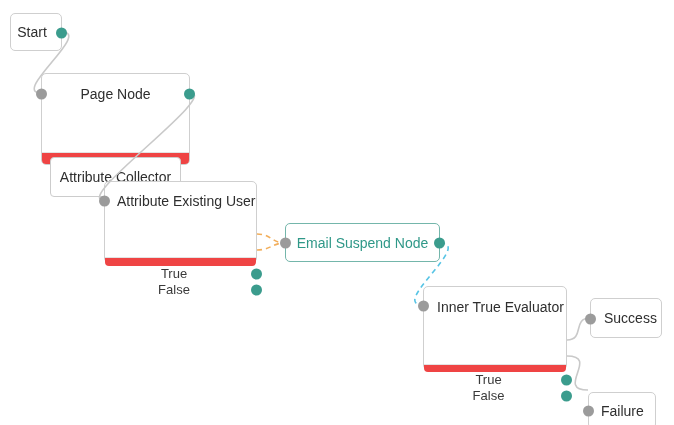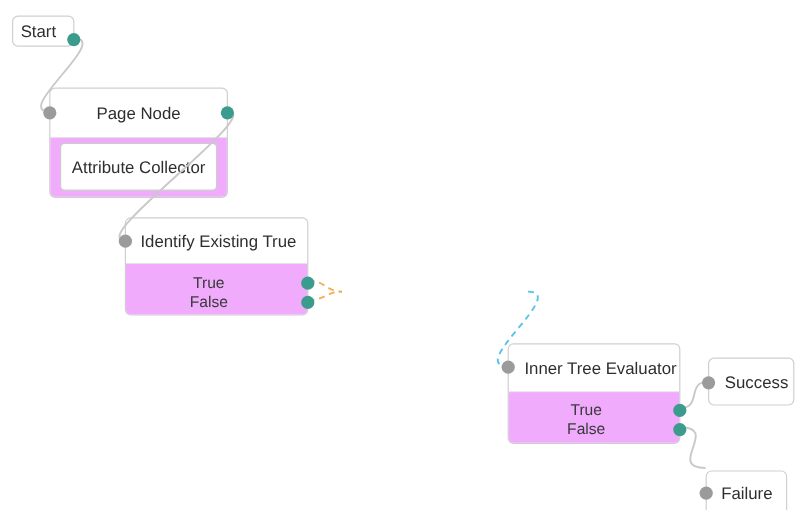--- a/index.html
+++ b/index.html
@@ -9,41 +9,41 @@
   }
   .node{
     position:absolute;background:#fff;border:1px solid #cfcfcf;border-radius:5px;
     box-sizing:border-box;color:#2e2e2e;font-size:14px;white-space:nowrap;
   }
   .node .title{
     display:flex;align-items:center;height:100%;
   }
   .header{position:relative;display:flex;align-items:center;box-sizing:border-box;}
   .body{
-    position:absolute;left:0;right:0;bottom:0;background:#f0abfc;
-    border-top:1px solid #e3e3e3;border-radius:0 0 4px 4px;box-sizing:border-box;
+    position:absolute;left:0;right:0;bottom:0;background:#ef4444;
+    border-top:1px solid #e3e3e3;border-radius:0 0 4px 4px;box-sizing:border-box;margin-top:38px;
   }
   .outcome{
     position:relative;height:16px;line-height:16px;text-align:center;
     padding-right:13px;font-size:13px;color:#3a3a3a;
   }
   .connector{
     position:absolute;width:11px;height:11px;border-radius:50%;
     transform:translateY(-50%);z-index:6;
   }
   .connector.in{background:#9b9b9b;left:-6px;}
   .connector.out{background:#3b9c8d;right:-6px;}
   svg.edges{position:absolute;left:0;top:0;z-index:5;pointer-events:none;}
   .edge{fill:none;stroke-width:1.6px;}
   .edge-gray{stroke:#c9c9c9;}
   .edge-orange{stroke:#f2ae5b;stroke-dasharray:5 4;}
   .edge-blue{stroke:#57c4e5;stroke-dasharray:5 4;}
 
   
-  #n-start{left:10px;top:13px;width:52px;height:26px;}
+  #n-start{left:10px;top:13px;width:52px;height:38px;}
   #n-start .title{justify-content:center;padding-right:8px;}
   
   #n-page{left:41px;top:73px;width:149px;height:92px;}
   #n-page .header{height:40px;justify-content:center;}
   #n-page .body{top:40px;}
   #n-attr{
     position:absolute;left:8px;right:8px;top:4px;height:40px;background:#ffffff;
     border:1px solid #cccccc;border-radius:4px;display:flex;align-items:center;
     justify-content:center;box-sizing:border-box;font-size:14px;color:#2e2e2e;
   }
@@ -82,39 +82,44 @@
       <div id="n-attr">
         <span>Attribute Collector</span>
       </div>
     </div>
     <span class="connector in" style="top:20px"></span>
     <span class="connector out" style="top:20px"></span>
   </div>
 
   <div class="node" id="n-identify">
     <div class="header">
-      <span>Identify Existing True</span>
+      <span>Attribute Existing User</span>
     </div>
     <div class="body">
       <div class="outcome">
         <span>True</span>
         <span class="connector out" style="top:50%"></span>
       </div>
       <div class="outcome">
         <span>False</span>
         <span class="connector out" style="top:50%"></span>
       </div>
     </div>
     <span class="connector in" style="top:19px"></span>
   </div>
 
+  <div class="node" id="n-email">
+    <div class="title">Email Suspend Node</div>
+    <span class="connector in" style="top:50%"></span>
+    <span class="connector out" style="top:50%"></span>
+  </div>
 
   <div class="node" id="n-inner">
     <div class="header">
-      <span>Inner Tree Evaluator</span>
+      <span>Inner True Evaluator</span>
     </div>
     <div class="body">
       <div class="outcome">
         <span>True</span>
         <span class="connector out" style="top:50%"></span>
       </div>
       <div class="outcome">
         <span>False</span>
         <span class="connector out" style="top:50%"></span>
       </div>

